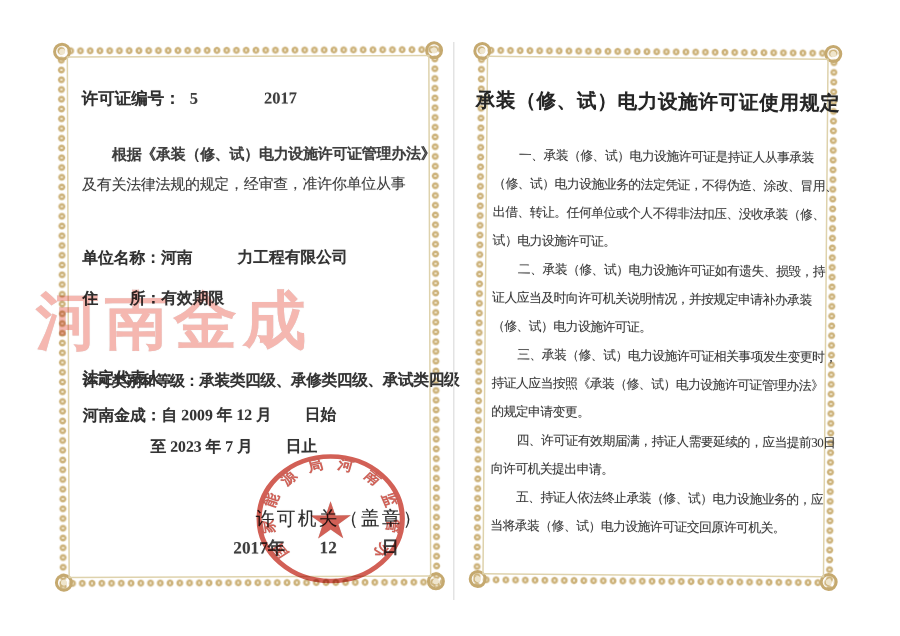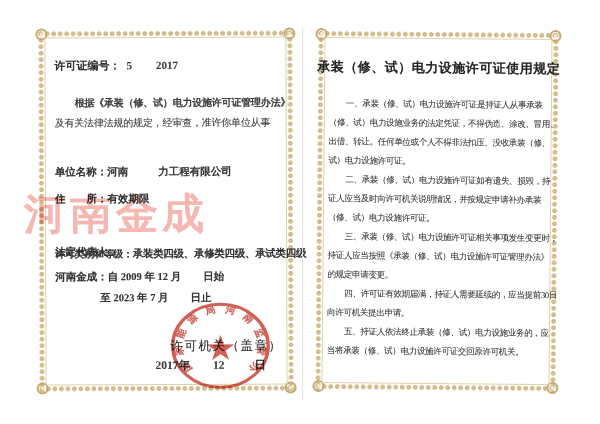--- a/index.html
+++ b/index.html
@@ -36,21 +36,21 @@
   }
   .corner.tl{left:-2px;top:-2px;} .corner.tr{right:-2px;top:-2px;}
   .corner.bl{left:-2px;bottom:-2px;} .corner.br{right:-2px;bottom:-2px;}
 
   
   .row{position:absolute;left:17px;white-space:nowrap;font-size:10.5px;}
   .lbl{font-weight:bold;color:#2f2f2f;}
   .val{font-weight:600;color:#333;}
   .license-row{top:28px;font-size:11px;}
   .license-row .num{margin-left:6px;font-weight:600;}
-  .license-row .yr{margin-left:24px;font-weight:600;}
+  .license-row .yr{margin-left:44px;font-weight:600;}
   .intro-line{position:absolute;left:17px;width:232px;font-size:10px;letter-spacing:-0.2px;white-space:nowrap;}
   .intro-0{top:66px;padding-left:20px;font-weight:bold;}
   .intro-1{top:86px;}
   .intro-2{top:105px;}
   .f-row0{top:135px;} .f-row0 .gap{display:inline-block;width:30px;}
   .f-row1{top:162px;}
   .f-row2{top:190px;margin-top:25px;}
   .f-row3{top:217px;letter-spacing:-0.3px;}
   .f-row3 .lbl{font-size:10px;}
   .f-row3 .val{font-size:10.5px;font-weight:bold;}

